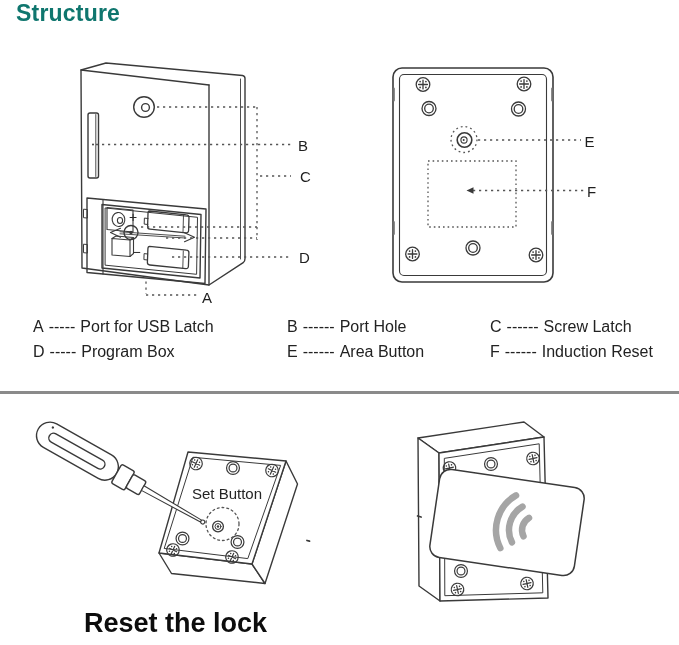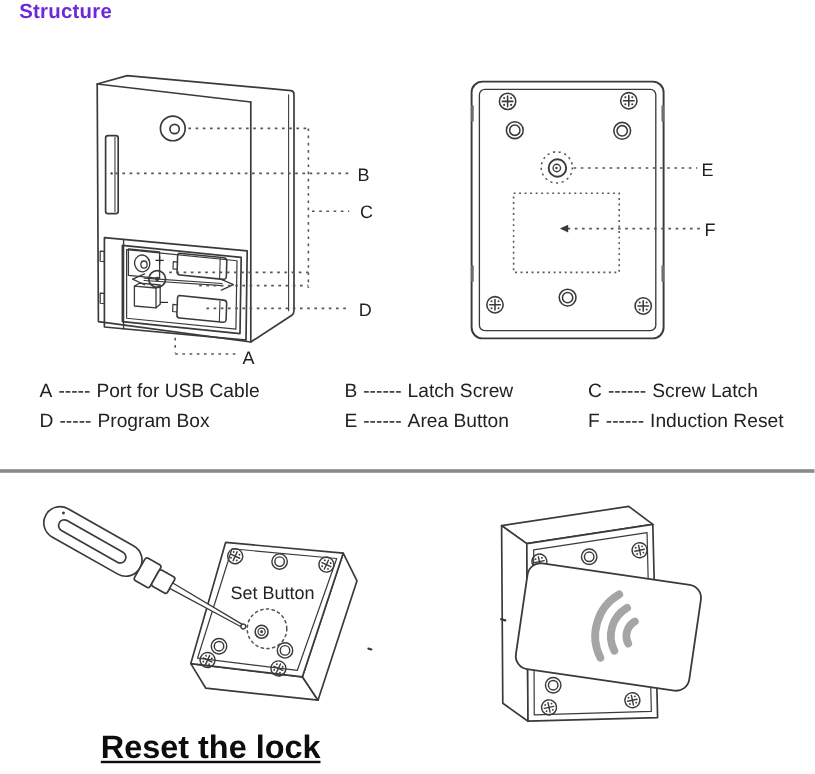--- a/index.html
+++ b/index.html
@@ -2,34 +2,34 @@
 <html><head>
 <meta charset="utf-8">
 <style>
   html,body{margin:0;padding:0;background:#fff;}
   .canvas{
     position:relative;width:679px;height:645px;background:#fff;
     font-family:"Liberation Sans",sans-serif;overflow:hidden;
   }
   .title{
     position:absolute;left:16px;top:0px;margin:0;
-    font-size:17px;font-weight:bold;color:#6d28d9;letter-spacing:.2px;
+    font-size:23px;font-weight:bold;color:#0f766e;letter-spacing:.2px;
   }
   svg{position:absolute;overflow:visible;}
   .lab{font-family:"Liberation Sans",sans-serif;font-size:15px;fill:#1f1f1f;}
   .small-lab{font-family:"Liberation Sans",sans-serif;font-size:15px;fill:#242424;}
   .sym{font-family:"Liberation Sans",sans-serif;font-size:14px;fill:#2a2a2a;}
   .fdot{fill:#3a3a3a;stroke:none;}
   .leg-row .leg{
     position:absolute;display:flex;gap:5px;white-space:nowrap;
     font-size:16px;color:#222;
   }
   .divider{position:absolute;left:0;top:391px;width:679px;height:2.5px;background:#8a8a8a;}
   .caption{
-    position:absolute;margin:0;font-size:27px;font-weight:bold;color:#0d0d0d;white-space:nowrap;text-decoration:underline;
+    position:absolute;margin:0;font-size:27px;font-weight:bold;color:#0d0d0d;white-space:nowrap;
   }
 </style>
 </head>
 <body>
 
 <div class="canvas">
 
   <svg width="0" height="0" style="position:absolute" aria-hidden="true">
     <defs>
       <g id="phil">
@@ -151,26 +151,26 @@
       <path d="M466.5,190.5 L473.5,187.3 L473.5,193.7 Z" fill="#3a3a3a" stroke="none"></path>
     </g>
     <text class="lab" x="584.5" y="146.5">E</text>
     <text class="lab" x="587" y="197">F</text>
   </svg>
 
   <div class="leg-row">
     <div class="leg" style="left:33px;top:318px">
       <span>A</span>
         <span>-----</span>
-        <span>Port for USB Cable</span>
+        <span>Port for USB Latch</span>
     </div>
     <div class="leg" style="left:287px;top:318px">
       <span>B</span>
         <span>------</span>
-        <span>Latch Screw</span>
+        <span>Port Hole</span>
     </div>
     <div class="leg" style="left:490px;top:318px">
       <span>C</span>
         <span>------</span>
         <span>Screw Latch</span>
     </div>
     <div class="leg" style="left:33px;top:343px">
       <span>D</span>
         <span>-----</span>
         <span>Program Box</span>

